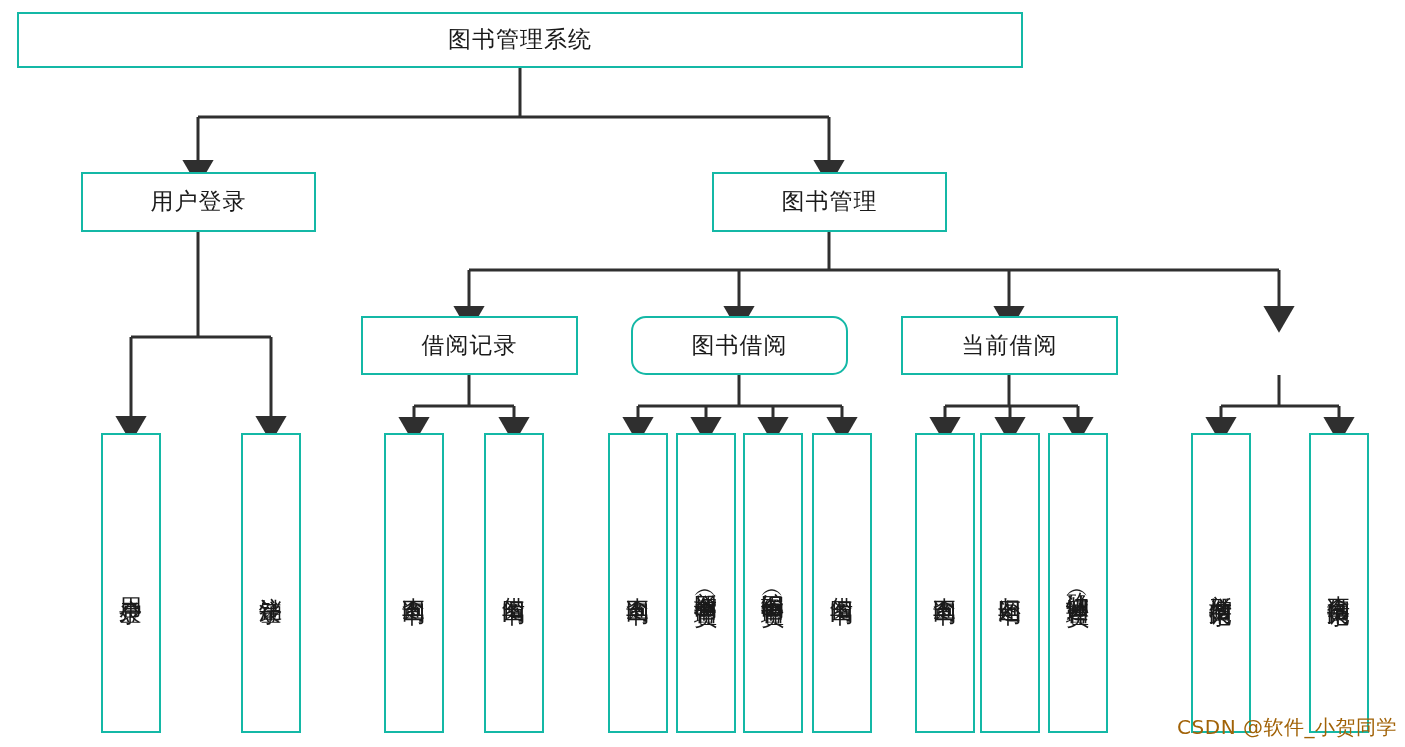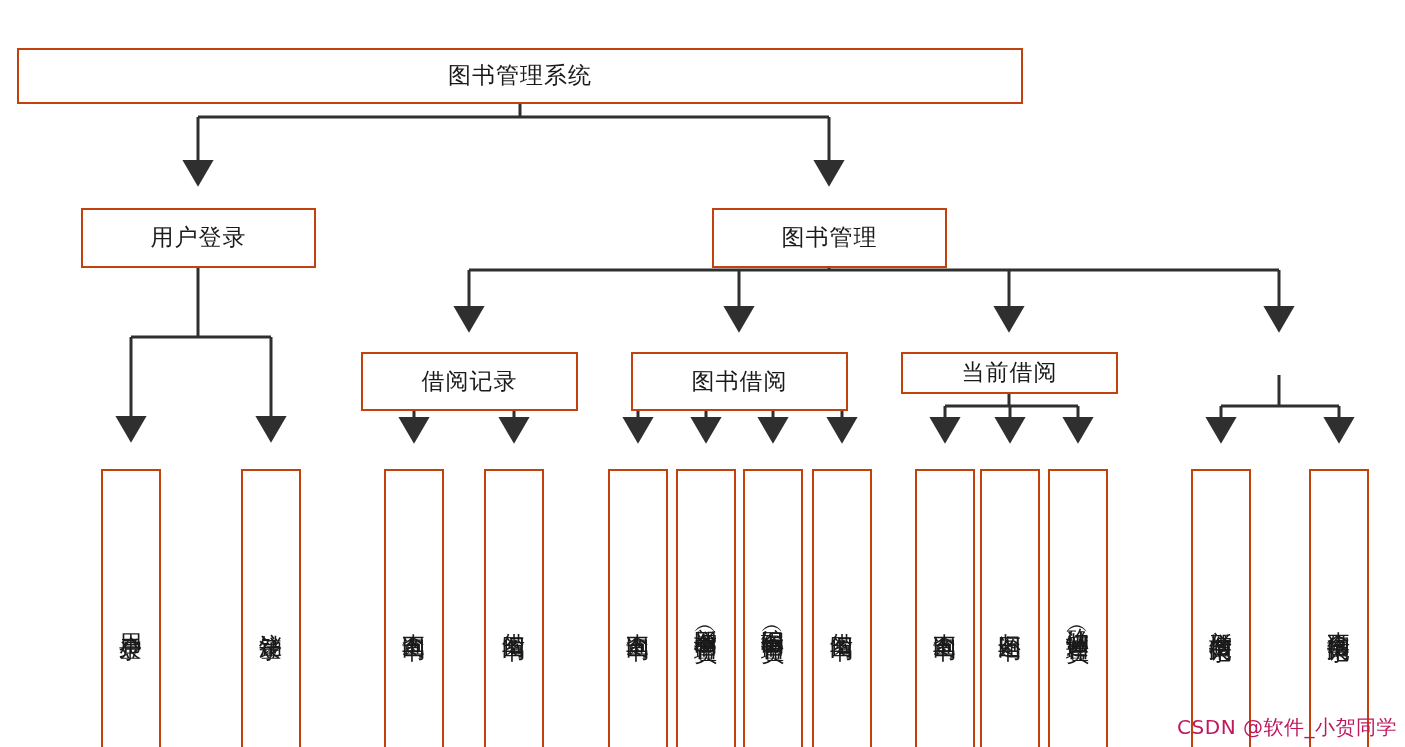--- a/index.html
+++ b/index.html
@@ -20,28 +20,27 @@
   #wires {
     position: absolute;
     left: 0;
     top: 0;
     width: 1405px;
     height: 747px;
   }
   .node {
     position: absolute;
     box-sizing: border-box;
-    border: 2px solid #c2410c;
+    border: 2px solid #14b8a6;
     background: #ffffff;
     display: flex;
     align-items: center;
     justify-content: center;
     color: #1a1a1a;
     z-index: 2;
-    margin-top: 36px;
   }
   .node.h {
     font-size: 23px;
     letter-spacing: 1px;
     line-height: 1.2;
   }
   .node.v {
     font-size: 23px;
     line-height: 1.22;
     letter-spacing: 1px;
@@ -51,21 +50,21 @@
     text-orientation: upright;
     white-space: nowrap;
     letter-spacing: 2px;
     display: block;
   }
   .watermark {
     position: absolute;
     right: 8px;
     bottom: 6px;
     font-size: 20px;
-    color: #be185d;
+    color: #a16207;
     letter-spacing: 0.5px;
     z-index: 3;
     white-space: nowrap;
   }
 </style>
 </head>
 <body>
 
 <div id="canvas">
 
@@ -128,24 +127,24 @@
   <div class="node h" style="left:81px; top:172px; width:235px; height:60px;">
     <span>用户登录</span>
   </div>
   <div class="node h" style="left:712px; top:172px; width:235px; height:60px;">
     <span>图书管理</span>
   </div>
 
   <div class="node h" style="left:361px; top:316px; width:217px; height:59px;">
     <span>借阅记录</span>
   </div>
-  <div class="node h" style="left:631px; top:316px; width:217px; height:59px;">
+  <div class="node h" style="left:631px; top:316px; width:217px; height:59px;border-radius:15px;">
     <span>图书借阅</span>
   </div>
-  <div class="node h" style="left:901px; top:316px; width:217px; height:42px;">
+  <div class="node h" style="left:901px; top:316px; width:217px; height:59px;">
     <span>当前借阅</span>
   </div>
 
   <div class="node v" style="left:101px; top:433px; width:60px; height:300px;">
     <span class="vtext">用户登录</span>
   </div>
   <div class="node v" style="left:241px; top:433px; width:60px; height:300px;">
     <span class="vtext">注销登录</span>
   </div>
 

